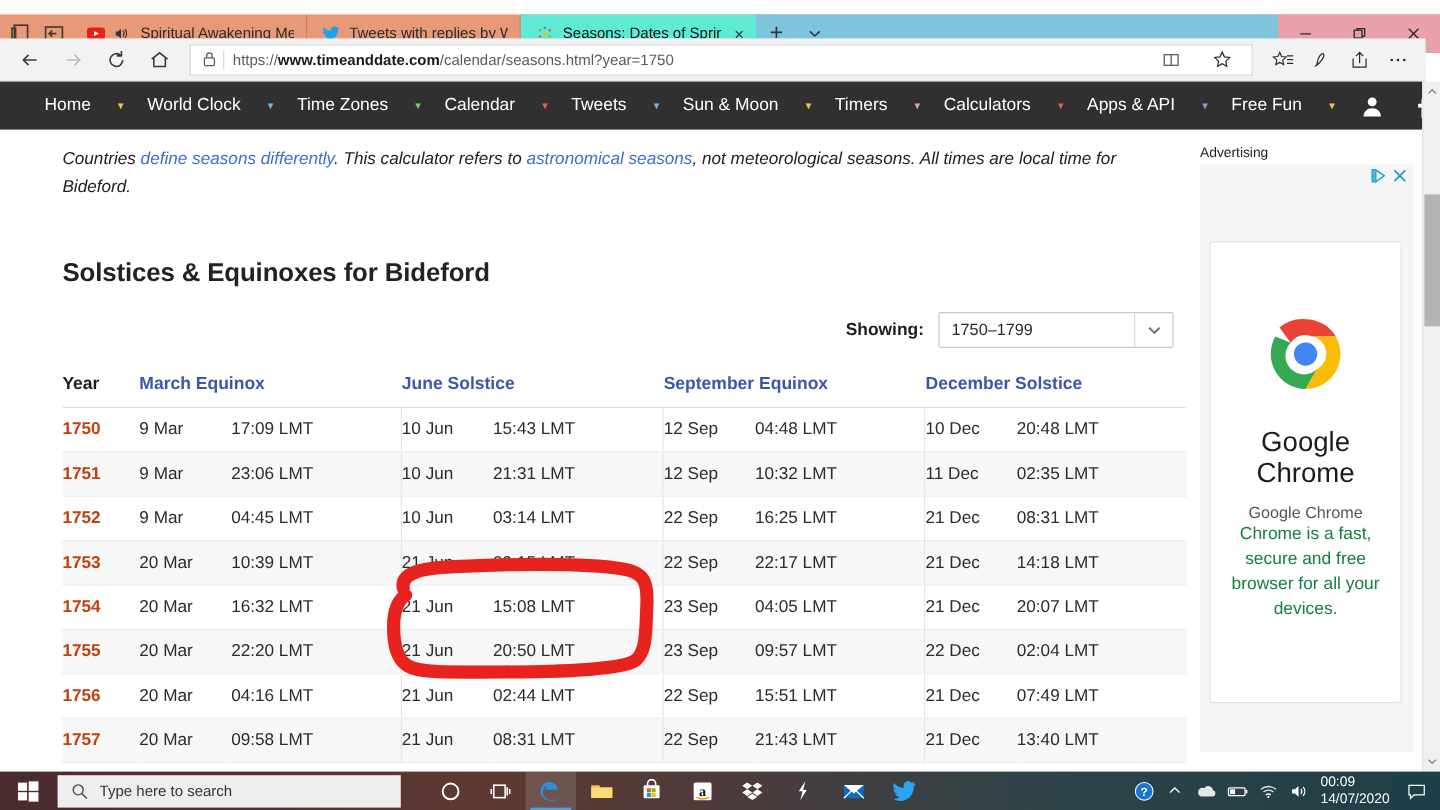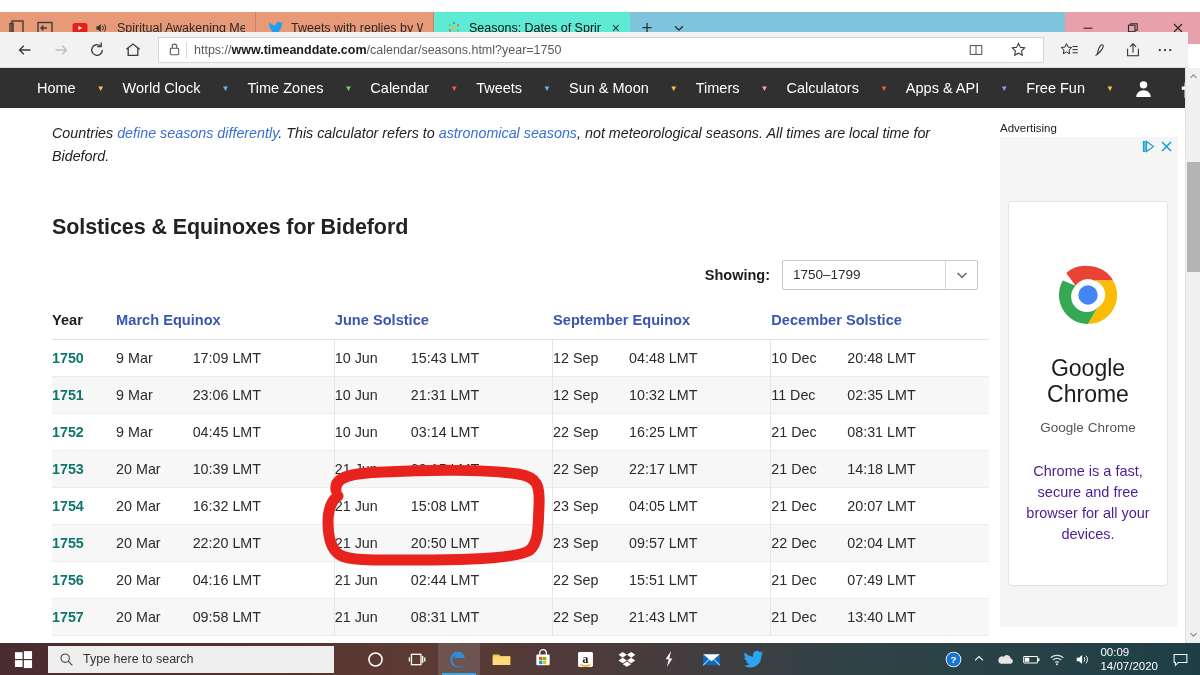--- a/index.html
+++ b/index.html
@@ -132,21 +132,21 @@
   }
   table.seasons th {
     text-align: left; font-weight: bold; color: #3b56b0; font-size: 14.6px;
     padding: 6px 0 11px 0; border-bottom: 1px solid #e2e2e2;
   }
   table.seasons th.yearh { color: #1e1e1e; }
   table.seasons td {
     padding: 10px 0 10px 0; color: #2b2b2b; border-bottom: 1px solid #ededed;
     white-space: nowrap;
   }
-  table.seasons td.yr { font-weight: bold; color: #0f766e; }
+  table.seasons td.yr { font-weight: bold; color: #c2410c; }
   tr.alt td { background: #f7f7f7; }
   td.sep { border-left: 1px solid #e6e6e6; padding-left: 11px; }
   th.sep { border-left: 1px solid transparent; padding-left: 11px; }
   .c-year { width: 62px; }
   .c-date { width: 74px; }
   .c-time { width: 137px; }
 
   
   .adcol {
     position: absolute; left: 998px; top: 0; width: 187px; height: 535px;
@@ -163,22 +163,22 @@
     background: #fff; border: 1px solid #e4e4e4; border-radius: 3px;
     display: flex; flex-direction: column; align-items: center;
   }
   .chromelogo { width: 62px; height: 62px; margin-top: 62px; position: relative; }
   .adtitle {
     font-size: 23px; color: #1b1b1b; text-align: center; line-height: 1.12;
     margin-top: 30px; font-weight: normal;
   }
   .adsub { font-size: 13.5px; color: #555; margin-top: 12px; }
   .adbody {
-    font-size: 14.5px; color: #4c1d95; text-align: center; line-height: 1.45;
-    margin-top: 26px; width: 132px;
+    font-size: 14.5px; color: #15803d; text-align: center; line-height: 1.45;
+    width: 132px;
   }
 
   
   .scrollbar {
     position: absolute; right: 0; top: 68px; width: 15px; height: 575px;
     background: #f0f0f0; border-left: 1px solid #e2e2e2;
   }
   .sbarrow {
     position: absolute; left: 0; width: 15px; height: 17px;
     display: flex; align-items: center; justify-content: center; color: #8a8a8a; font-size: 8px;

